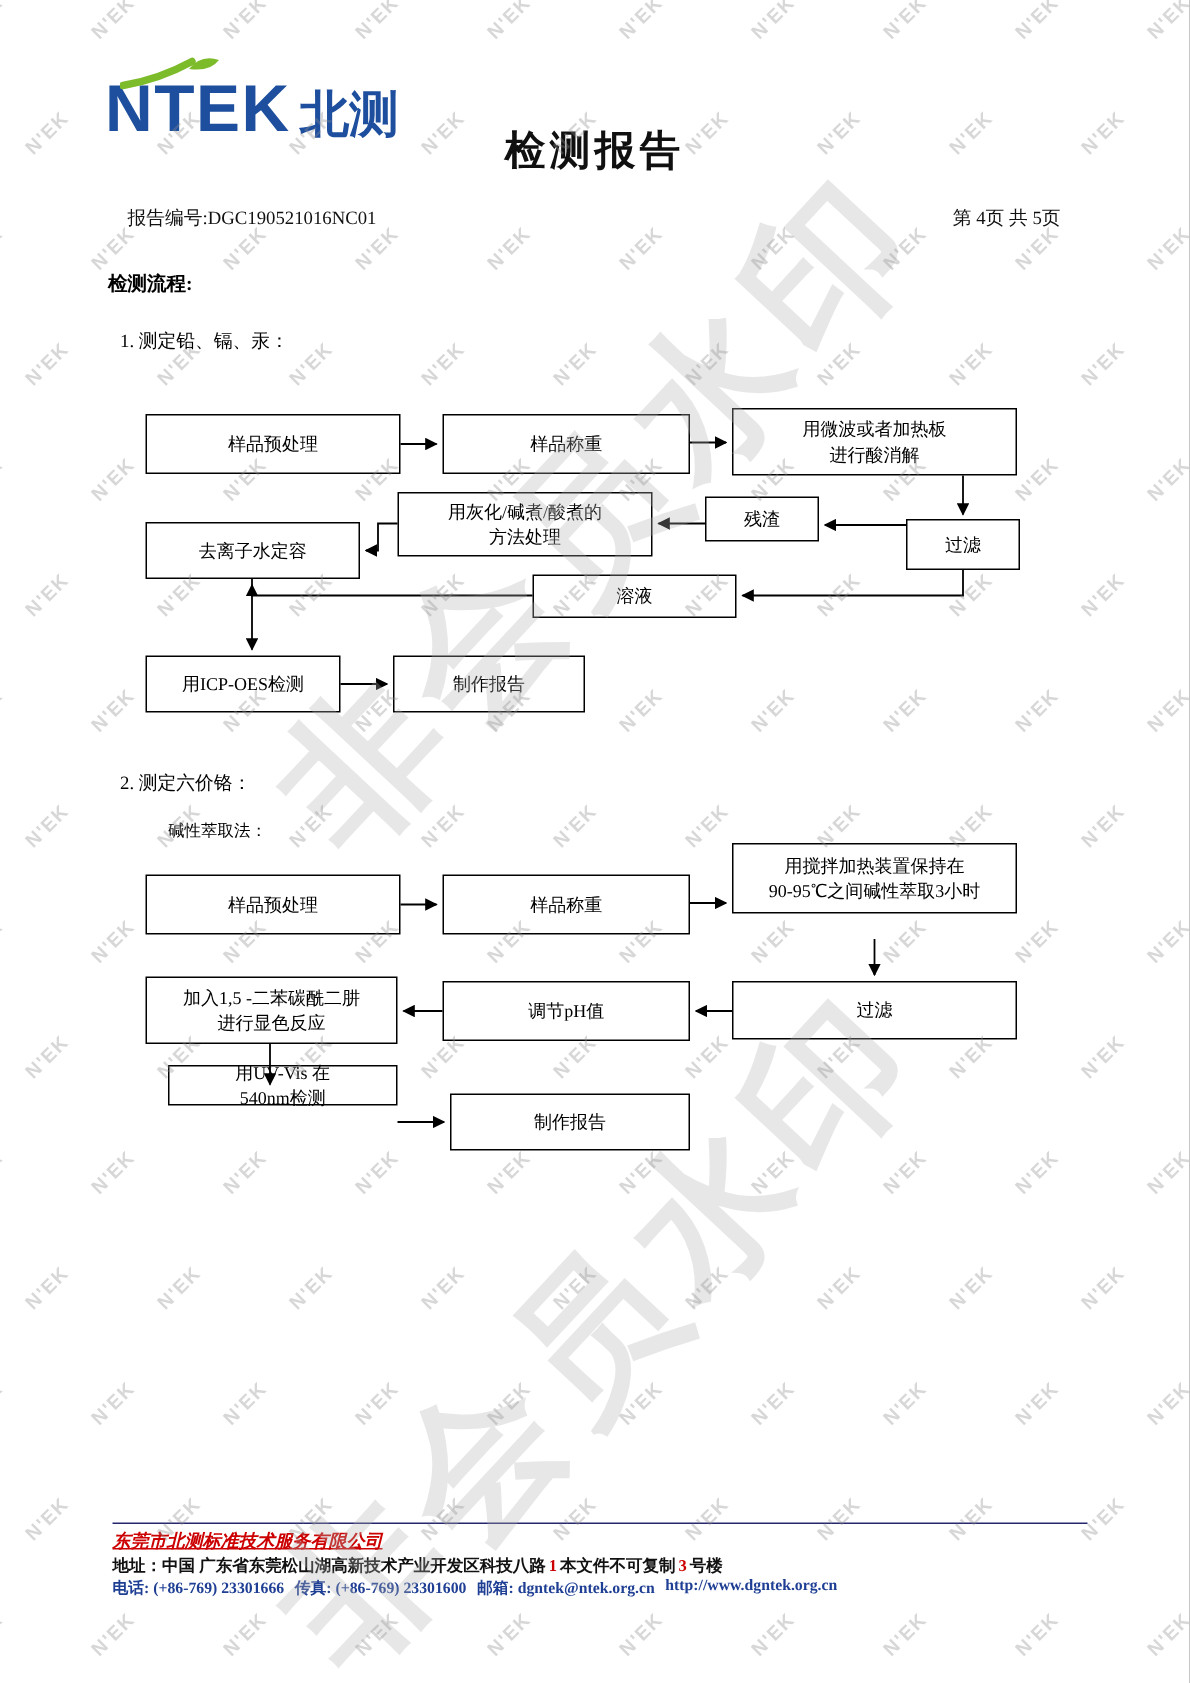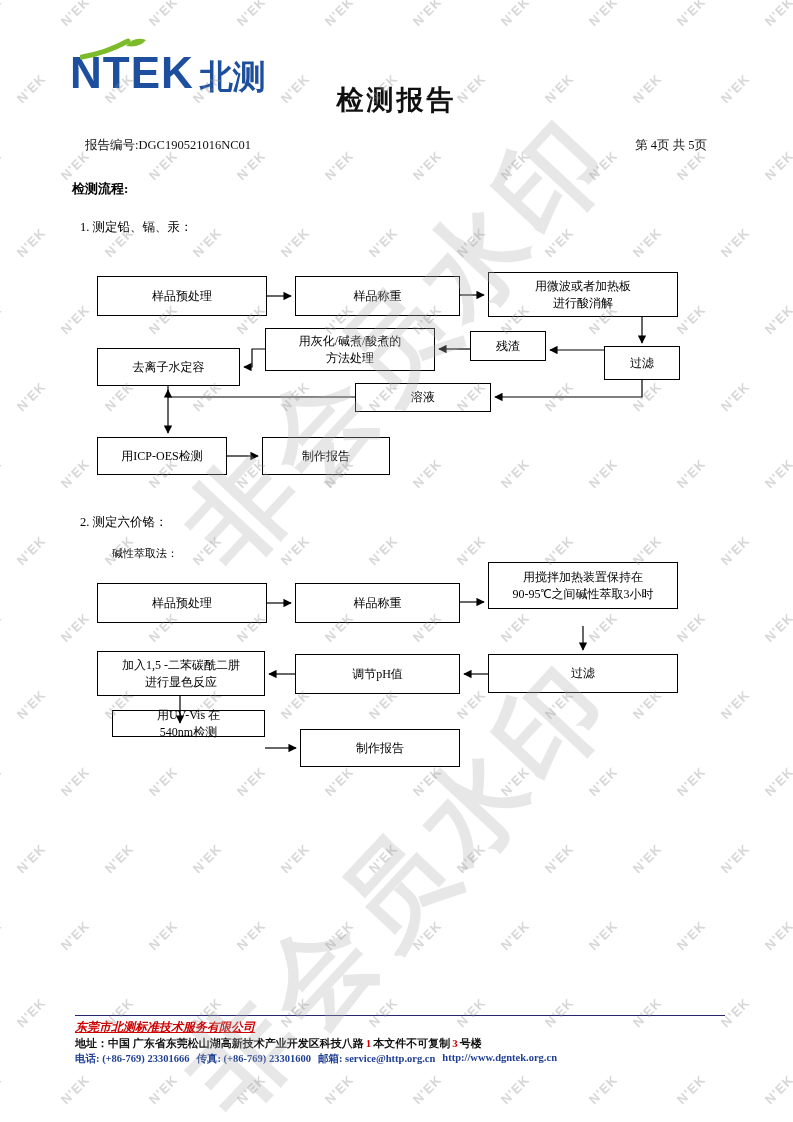--- a/index.html
+++ b/index.html
@@ -133,21 +133,21 @@
   <div class="footer-rule"></div>
   <div class="company">东莞市北测标准技术服务有限公司</div>
 
   <div class="addr-row">
     <span>地址：</span><span>中国 广东省东莞松山湖高新技术产业开发区科技八路</span><span class="num">1</span><span>本文件不可复制</span><span class="num">3</span><span>号楼</span>
   </div>
 
   <div class="contact-row">
     <span><span>电话:</span> <span>(+86-769) 23301666</span></span>
     <span><span>传真:</span> <span>(+86-769) 23301600</span></span>
-    <span><span>邮箱:</span> <span>service@http.org.cn</span></span>
+    <span><span>邮箱:</span> <span>dgntek@ntek.org.cn</span></span>
     <span>http://www.dgntek.org.cn</span>
   </div>
 
   <div class="wm-layer">
     <div class="wm-big one">非会员水印</div>
     <div class="wm-big two">非会员水印</div>
     <div id="wm-tiles">
         <span class="wm-tile" style="left: -30px; top: 4px;">N'EK</span>
         <span class="wm-tile" style="left: 58px; top: 4px;">N'EK</span>
         <span class="wm-tile" style="left: 146px; top: 4px;">N'EK</span>

